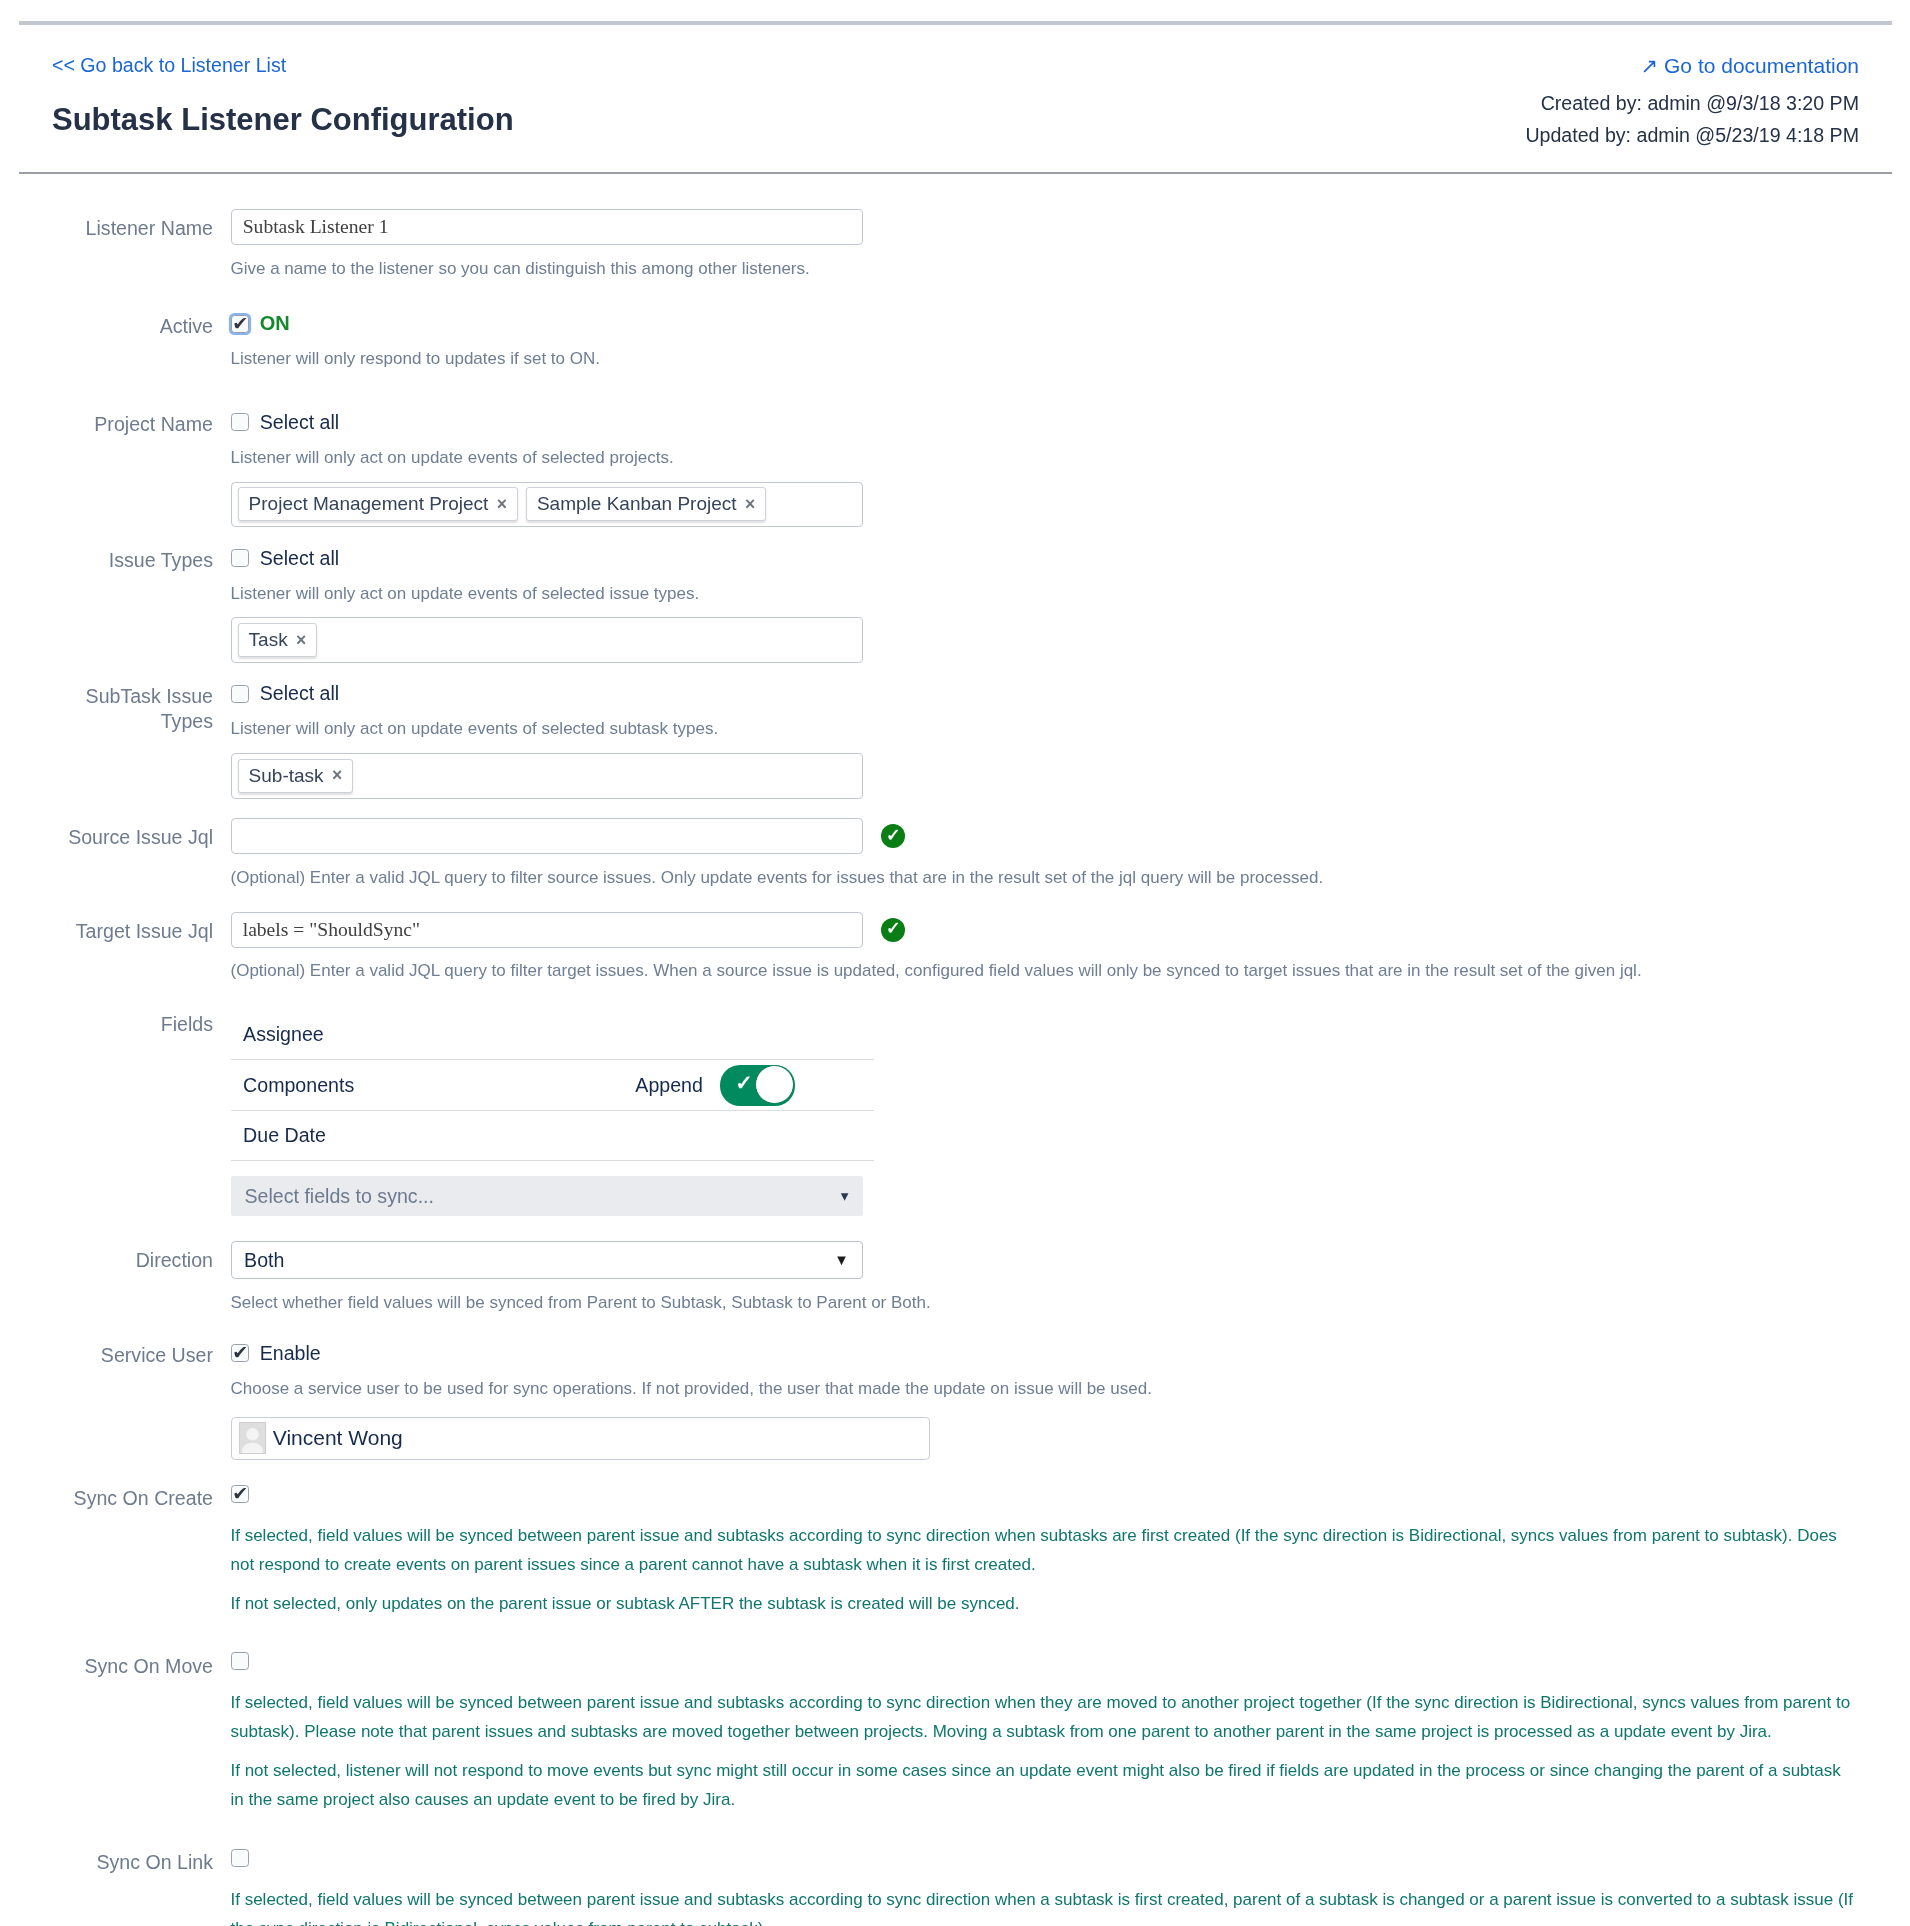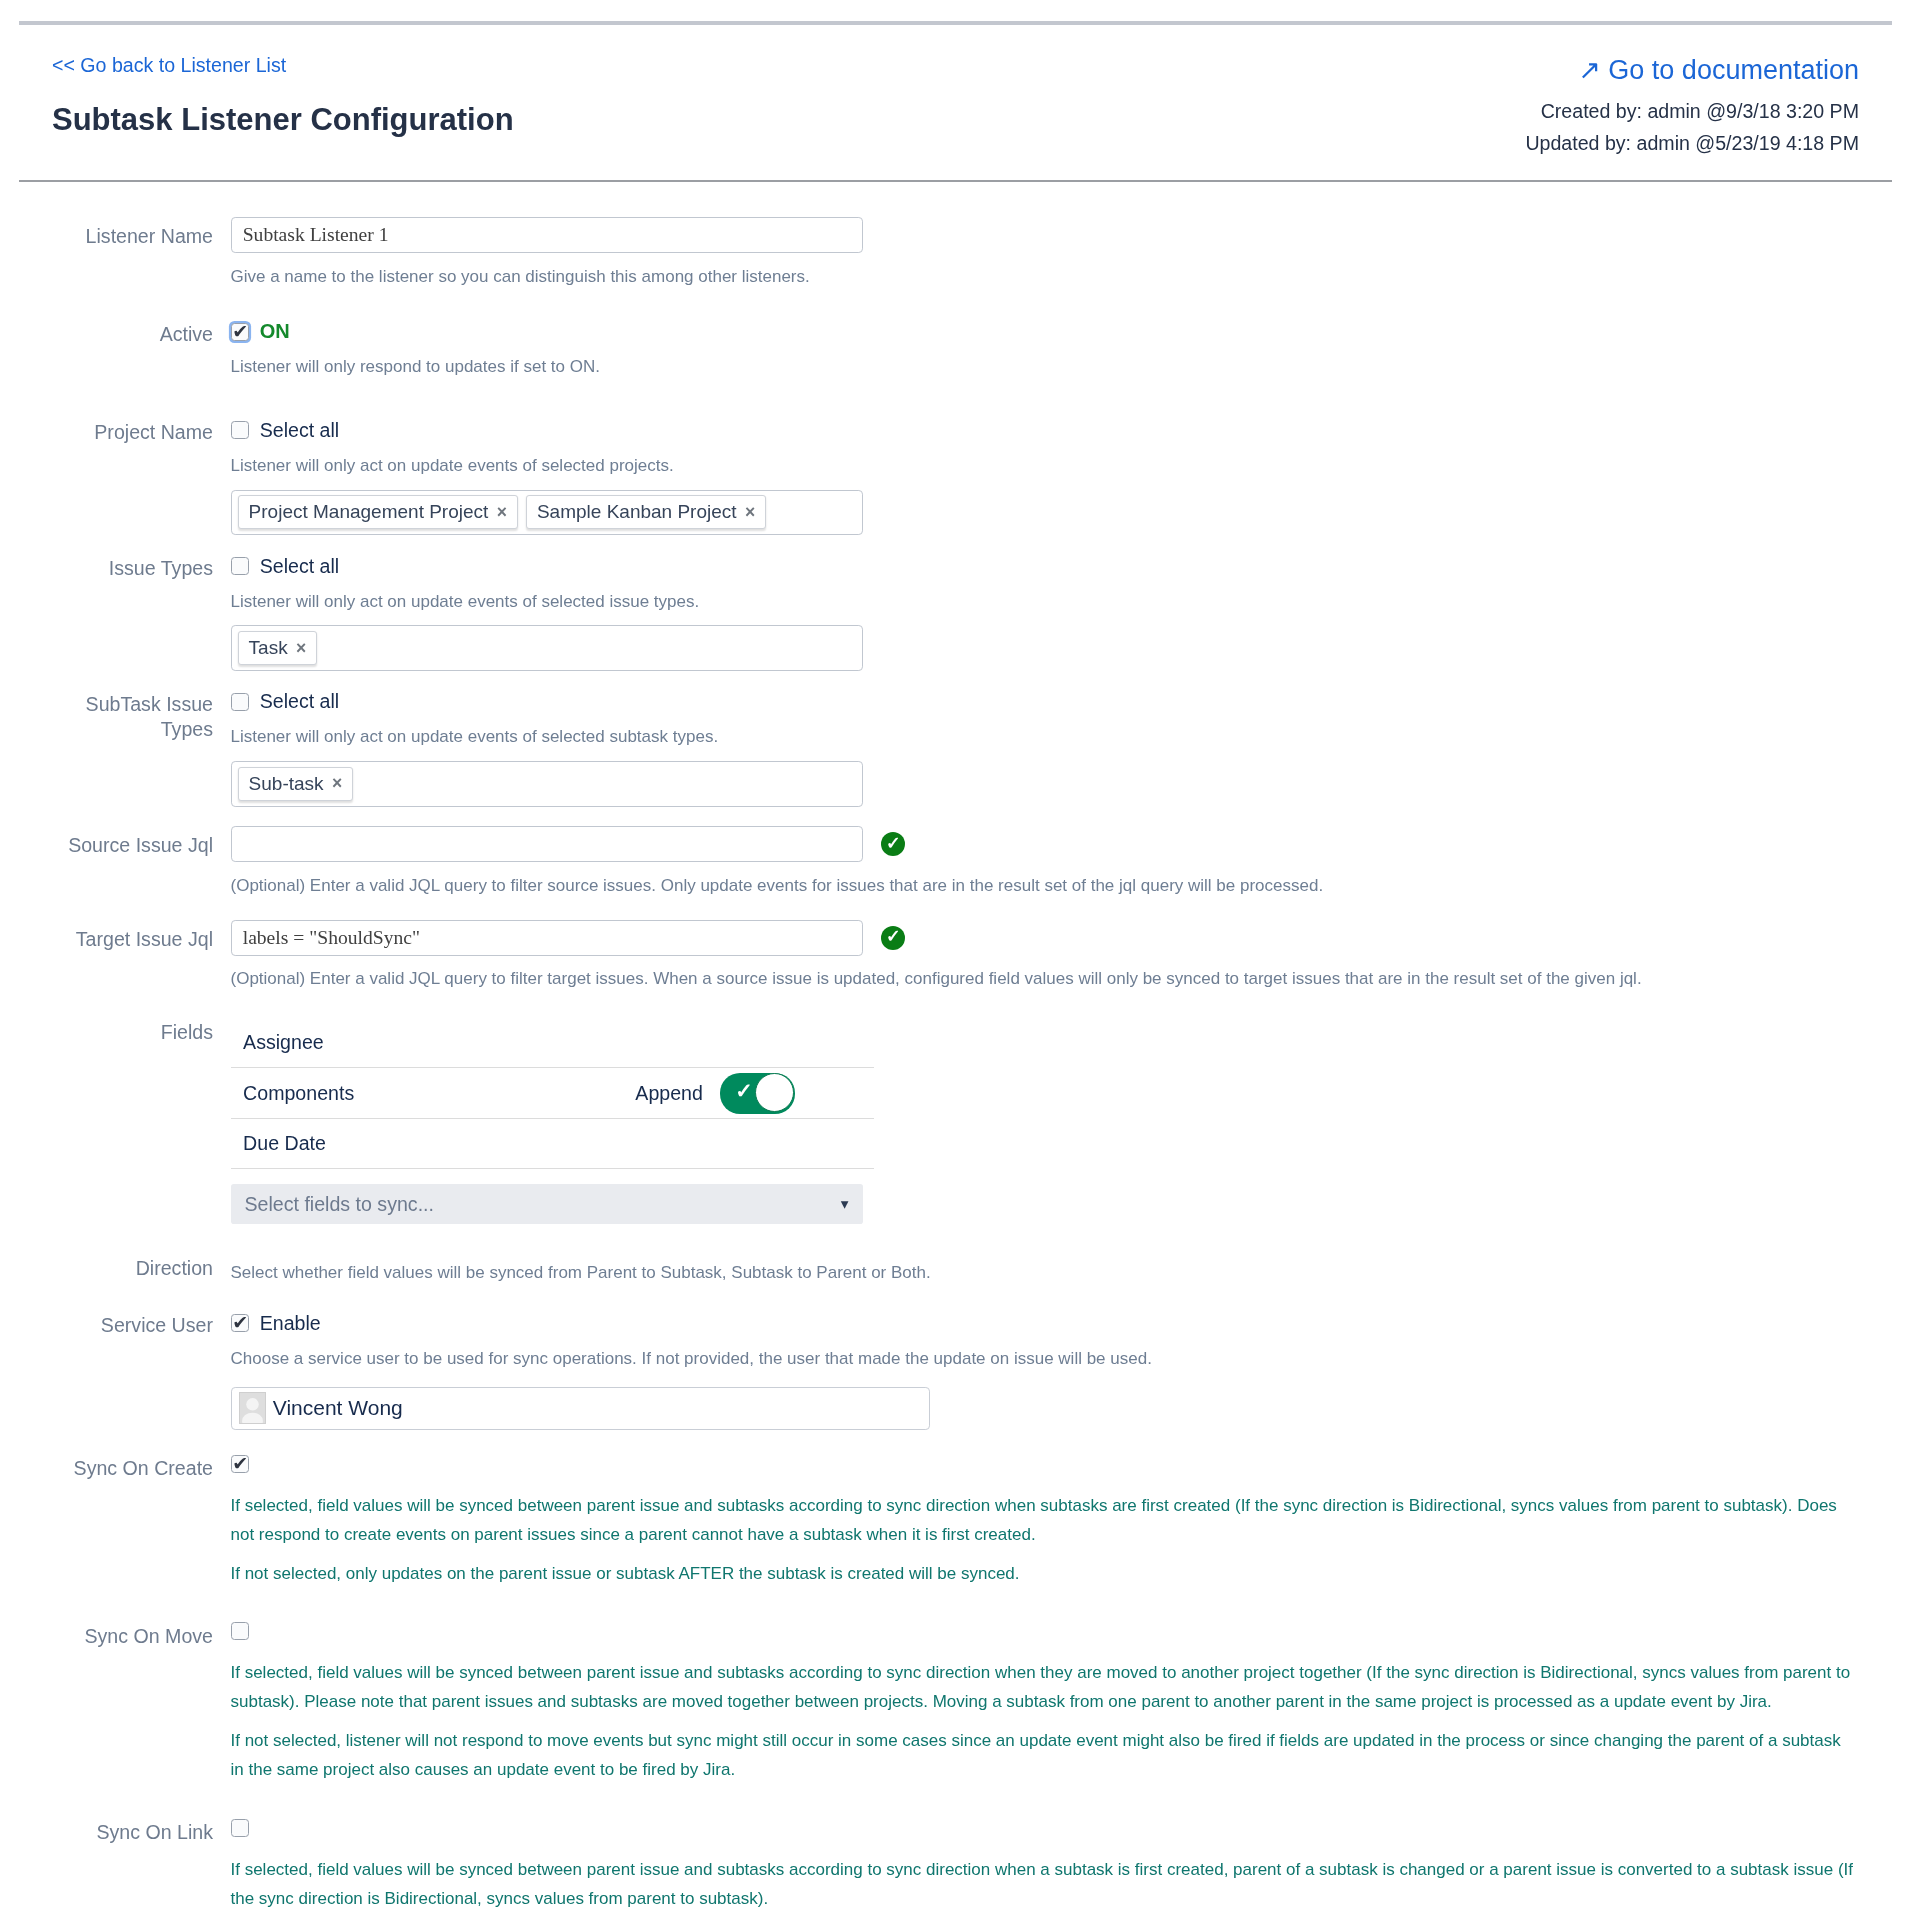--- a/index.html
+++ b/index.html
@@ -7,21 +7,21 @@
   body {
     width: 1911px; min-height: 1926px;
     font-family: "Liberation Sans", sans-serif;
     color: #172b4d;
   }
   .topline { height:3.5px; background:#c3c7cf; margin:21px 19px 0; }
   .header { padding:29px 52px 0; display:flex; justify-content:space-between; align-items:flex-start; }
   .back-link { color:#1b66d6; font-size:19.6px; text-decoration:none; display:inline-block; cursor:pointer; }
   .page-title { font-size:31px; font-weight:700; color:#253147; margin:25px 0 0; }
   .header-right { text-align:right; }
-  .doc-link { color:#1b66d6; font-size:27px; text-decoration:none; cursor:pointer; }
+  .doc-link { color:#1b66d6; font-size:21px; text-decoration:none; cursor:pointer; }
   .meta { font-size:19.6px; color:#253147; line-height:32px; margin-top:9.8px; }
   .header-divider { height:2.1px; background:#9b9ea3; margin:21px 19px 0; }
 
   .form { padding:35px 52px 56px; }
   .row { display:flex; align-items:flex-start; }
   .row-label {
     width:161px; flex:none; text-align:right;
     font-size:19.6px; color:#6e7b8e; line-height:25px;
   }
   .row-body { flex:1; min-width:0; margin-left:17.5px; }
@@ -260,20 +260,24 @@
       <div class="select-fields">
         <span>Select fields to sync...</span>
         <span class="caret"></span>
       </div>
     </div>
   </div>
 
   <div class="row mb-d">
     <div class="row-label pt-center">Direction</div>
     <div class="row-body">
+      <div class="direction-select">
+        <span>Both</span>
+        <span class="caret"></span>
+      </div>
       <div class="help">Select whether field values will be synced from Parent to Subtask, Subtask to Parent or Both.</div>
     </div>
   </div>
 
   <div class="row mb-d">
     <div class="row-label pt-small">Service User</div>
     <div class="row-body">
       <div class="check-row">
         <div class="cb checked" role="checkbox" aria-checked="true"></div>
         <span>Enable</span>

